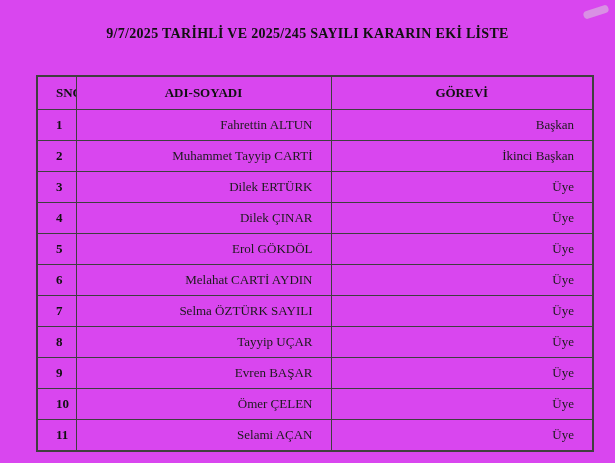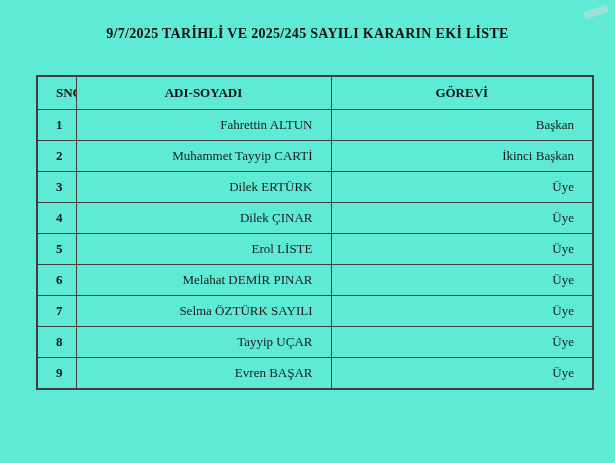--- a/index.html
+++ b/index.html
@@ -4,21 +4,21 @@
 <style>
   html, body {
     margin: 0;
     padding: 0;
     background: #e8e8e8;
   }
   .page {
     position: relative;
     width: 615px;
     height: 463px;
-    background: #5eead4;
+    background: #d946ef;
     font-family: "Liberation Serif", "DejaVu Serif", serif;
     color: #1b1b1b;
     overflow: hidden;
     box-sizing: border-box;
   }
   .doc-title {
     position: absolute;
     top: 26px;
     left: 0;
     width: 100%;
@@ -119,39 +119,49 @@
       <td class="cell-name">Dilek ERTÜRK</td>
       <td class="cell-role">Üye</td>
     </tr>
         <tr>
       <td class="cell-sno">4</td>
       <td class="cell-name">Dilek ÇINAR</td>
       <td class="cell-role">Üye</td>
     </tr>
         <tr>
       <td class="cell-sno">5</td>
-      <td class="cell-name">Erol LİSTE</td>
+      <td class="cell-name">Erol GÖKDÖL</td>
       <td class="cell-role">Üye</td>
     </tr>
         <tr>
       <td class="cell-sno">6</td>
-      <td class="cell-name">Melahat DEMİR PINAR</td>
+      <td class="cell-name">Melahat CARTİ AYDIN</td>
       <td class="cell-role">Üye</td>
     </tr>
         <tr>
       <td class="cell-sno">7</td>
       <td class="cell-name">Selma ÖZTÜRK SAYILI</td>
       <td class="cell-role">Üye</td>
     </tr>
         <tr>
       <td class="cell-sno">8</td>
       <td class="cell-name">Tayyip UÇAR</td>
       <td class="cell-role">Üye</td>
     </tr>
         <tr>
       <td class="cell-sno">9</td>
       <td class="cell-name">Evren BAŞAR</td>
       <td class="cell-role">Üye</td>
     </tr>
+        <tr>
+      <td class="cell-sno">10</td>
+      <td class="cell-name">Ömer ÇELEN</td>
+      <td class="cell-role">Üye</td>
+    </tr>
+        <tr>
+      <td class="cell-sno">11</td>
+      <td class="cell-name">Selami AÇAN</td>
+      <td class="cell-role">Üye</td>
+    </tr>
       </tbody>
   </table>
 
 </div>
 
 </body></html>

